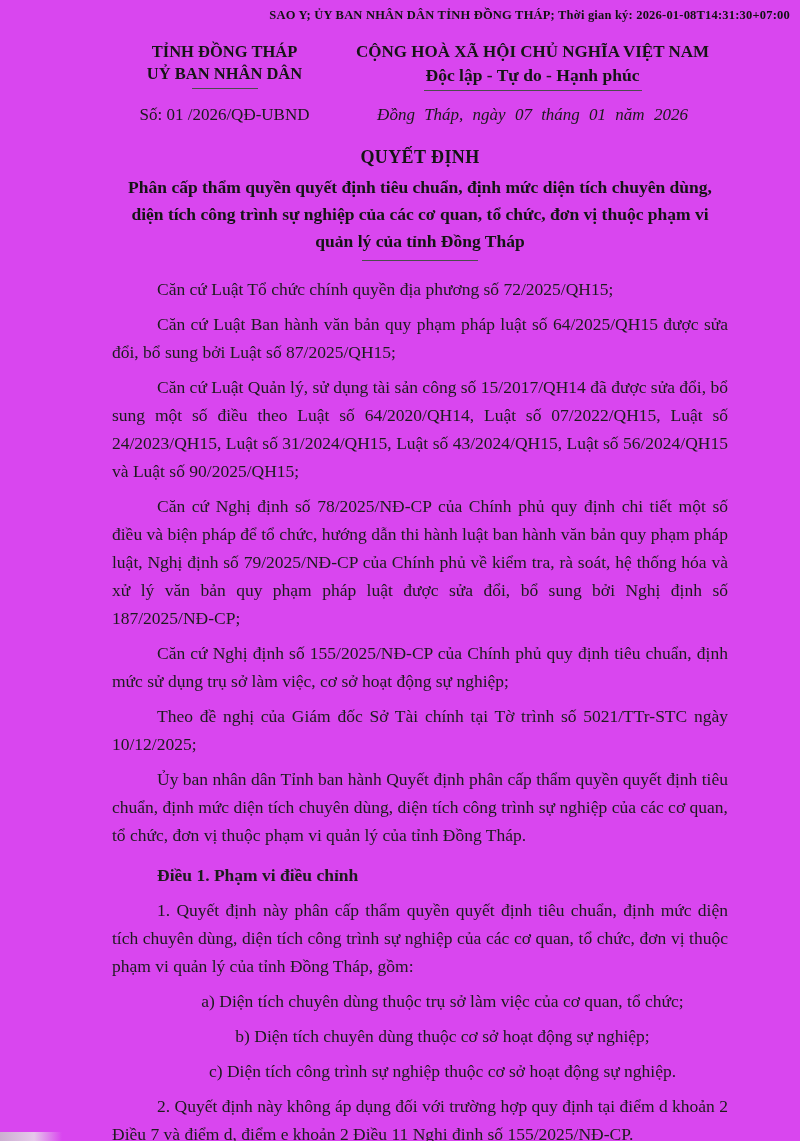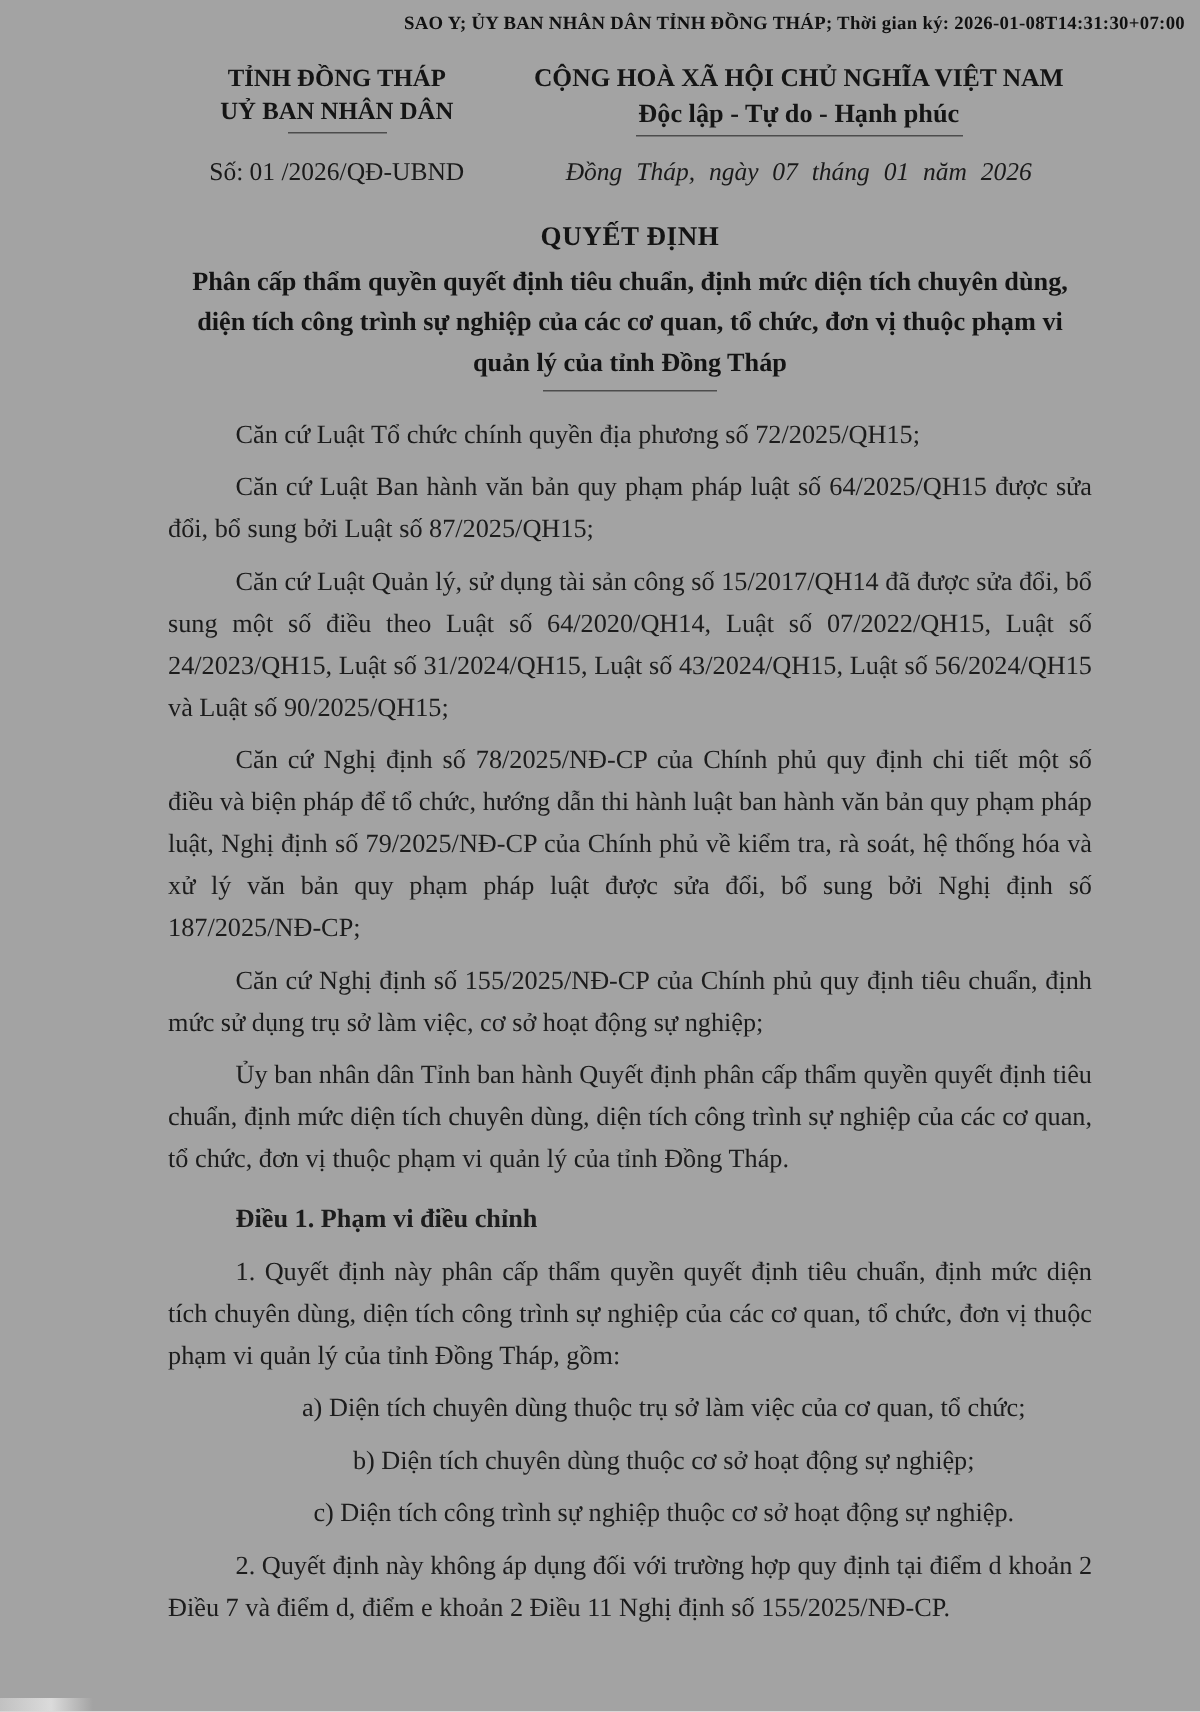--- a/index.html
+++ b/index.html
@@ -12,21 +12,21 @@
     height: 1141px;
     position: relative;
     overflow: hidden;
     font-family: "Liberation Serif", "DejaVu Serif", serif;
     color: #1d1d1d;
     -webkit-font-smoothing: antialiased;
   }
   .page {
     position: absolute;
     inset: 0;
-    background: #a3a3a3;
+    background: #d946ef;
     padding: 6px 72px 0 112px;
     box-sizing: border-box;
   }
   
   .cert-line {
     font-size: 12.5px;
     font-weight: bold;
     text-align: right;
     letter-spacing: 0.2px;
     margin: 2px -62px 18px 0;
@@ -178,20 +178,21 @@
     <div class="doc-subject">Phân cấp thẩm quyền quyết định tiêu chuẩn, định mức diện tích chuyên dùng, diện tích công trình sự nghiệp của các cơ quan, tổ chức, đơn vị thuộc phạm vi quản lý của tỉnh Đồng Tháp</div>
     <hr class="rule rule-title">
   </div>
 
   <div class="body-text">
     <p class="cite">Căn cứ Luật Tổ chức chính quyền địa phương số 72/2025/QH15;</p>
     <p class="cite">Căn cứ Luật Ban hành văn bản quy phạm pháp luật số 64/2025/QH15 được sửa đổi, bổ sung bởi Luật số 87/2025/QH15;</p>
     <p class="cite">Căn cứ Luật Quản lý, sử dụng tài sản công số 15/2017/QH14 đã được sửa đổi, bổ sung một số điều theo Luật số 64/2020/QH14, Luật số 07/2022/QH15, Luật số 24/2023/QH15, Luật số 31/2024/QH15, Luật số 43/2024/QH15, Luật số 56/2024/QH15 và Luật số 90/2025/QH15;</p>
     <p class="cite">Căn cứ Nghị định số 78/2025/NĐ-CP của Chính phủ quy định chi tiết một số điều và biện pháp để tổ chức, hướng dẫn thi hành luật ban hành văn bản quy phạm pháp luật, Nghị định số 79/2025/NĐ-CP của Chính phủ về kiểm tra, rà soát, hệ thống hóa và xử lý văn bản quy phạm pháp luật được sửa đổi, bổ sung bởi Nghị định số 187/2025/NĐ-CP;</p>
     <p class="cite">Căn cứ Nghị định số 155/2025/NĐ-CP của Chính phủ quy định tiêu chuẩn, định mức sử dụng trụ sở làm việc, cơ sở hoạt động sự nghiệp;</p>
+    <p class="cite">Theo đề nghị của Giám đốc Sở Tài chính tại Tờ trình số 5021/TTr-STC ngày 10/12/2025;</p>
     <p class="cite">Ủy ban nhân dân Tỉnh ban hành Quyết định phân cấp thẩm quyền quyết định tiêu chuẩn, định mức diện tích chuyên dùng, diện tích công trình sự nghiệp của các cơ quan, tổ chức, đơn vị thuộc phạm vi quản lý của tỉnh Đồng Tháp.</p>
 
     <p class="article-heading">Điều 1. Phạm vi điều chỉnh</p>
     <p>1. Quyết định này phân cấp thẩm quyền quyết định tiêu chuẩn, định mức diện tích chuyên dùng, diện tích công trình sự nghiệp của các cơ quan, tổ chức, đơn vị thuộc phạm vi quản lý của tỉnh Đồng Tháp, gồm:</p>
     <p class="list-item">a) Diện tích chuyên dùng thuộc trụ sở làm việc của cơ quan, tổ chức;</p>
     <p class="list-item">b) Diện tích chuyên dùng thuộc cơ sở hoạt động sự nghiệp;</p>
     <p class="list-item">c) Diện tích công trình sự nghiệp thuộc cơ sở hoạt động sự nghiệp.</p>
     <p>2. Quyết định này không áp dụng đối với trường hợp quy định tại điểm d khoản 2 Điều 7 và điểm d, điểm e khoản 2 Điều 11 Nghị định số 155/2025/NĐ-CP.</p>
 
   </div>

